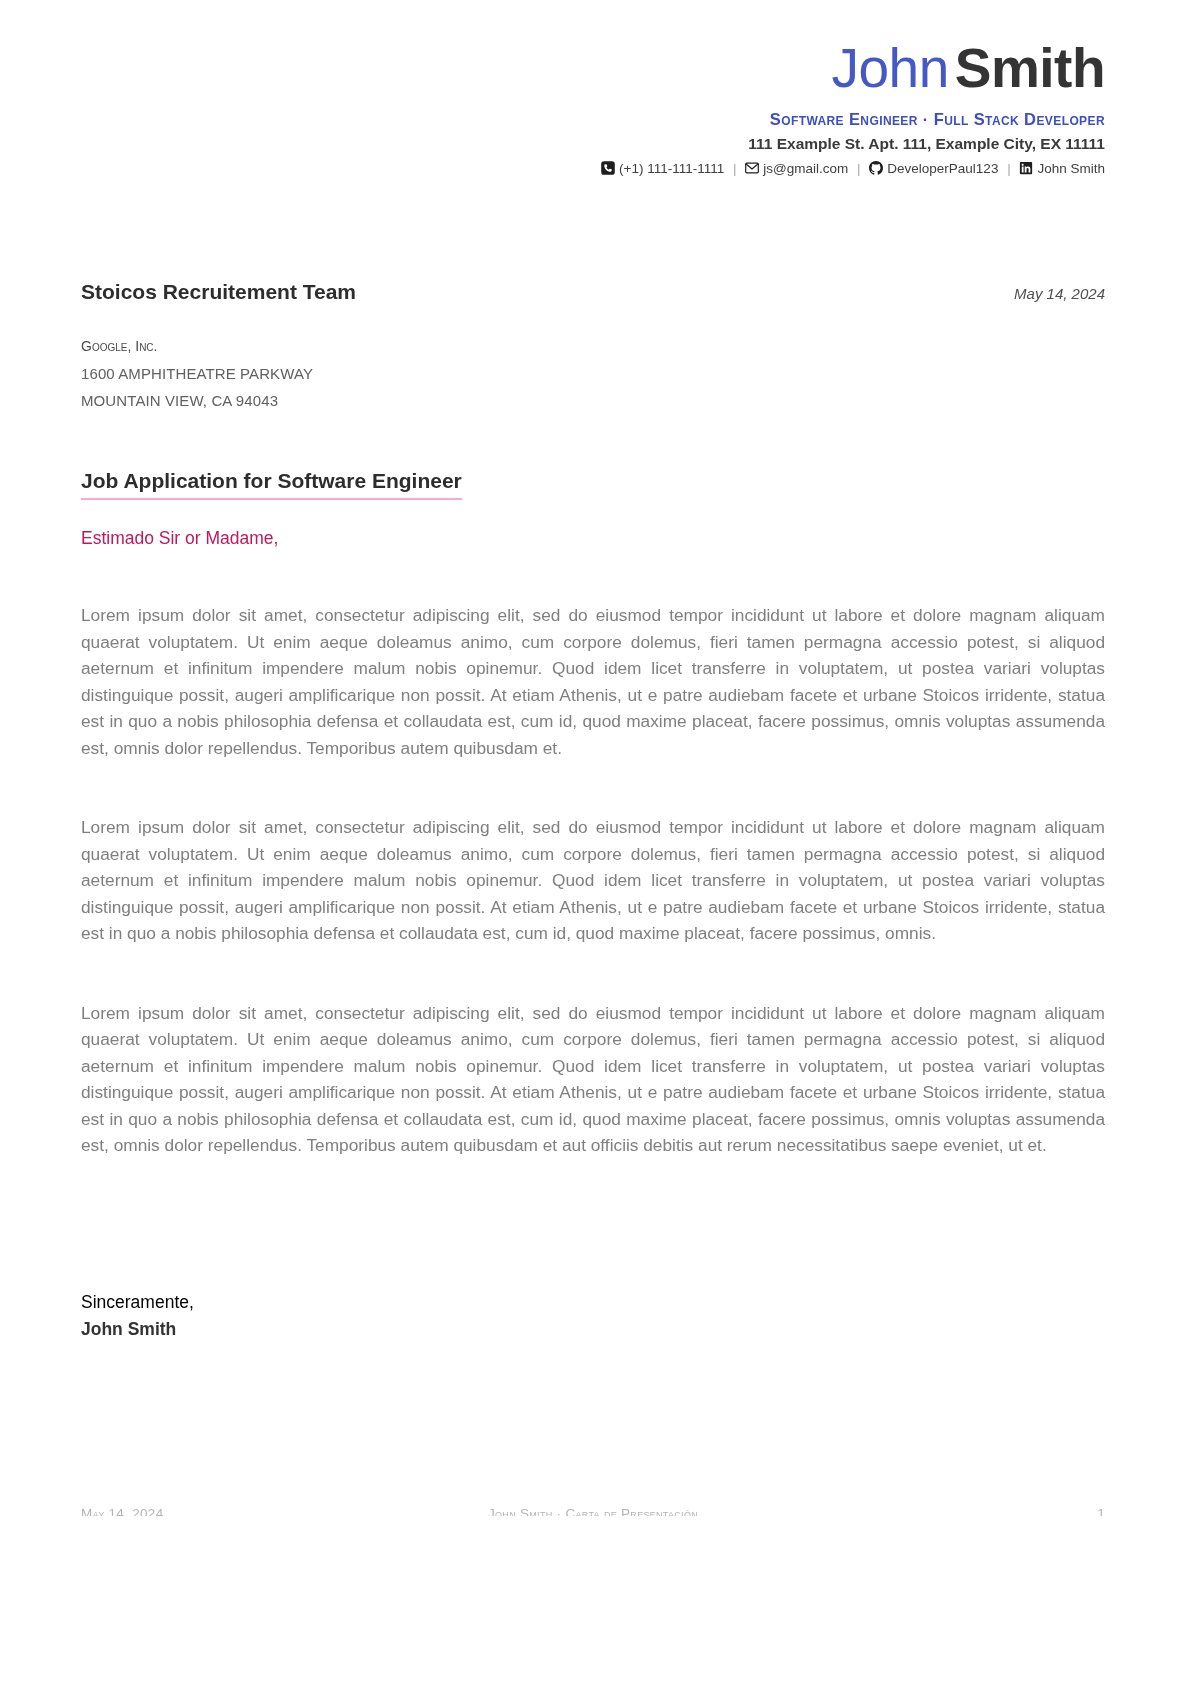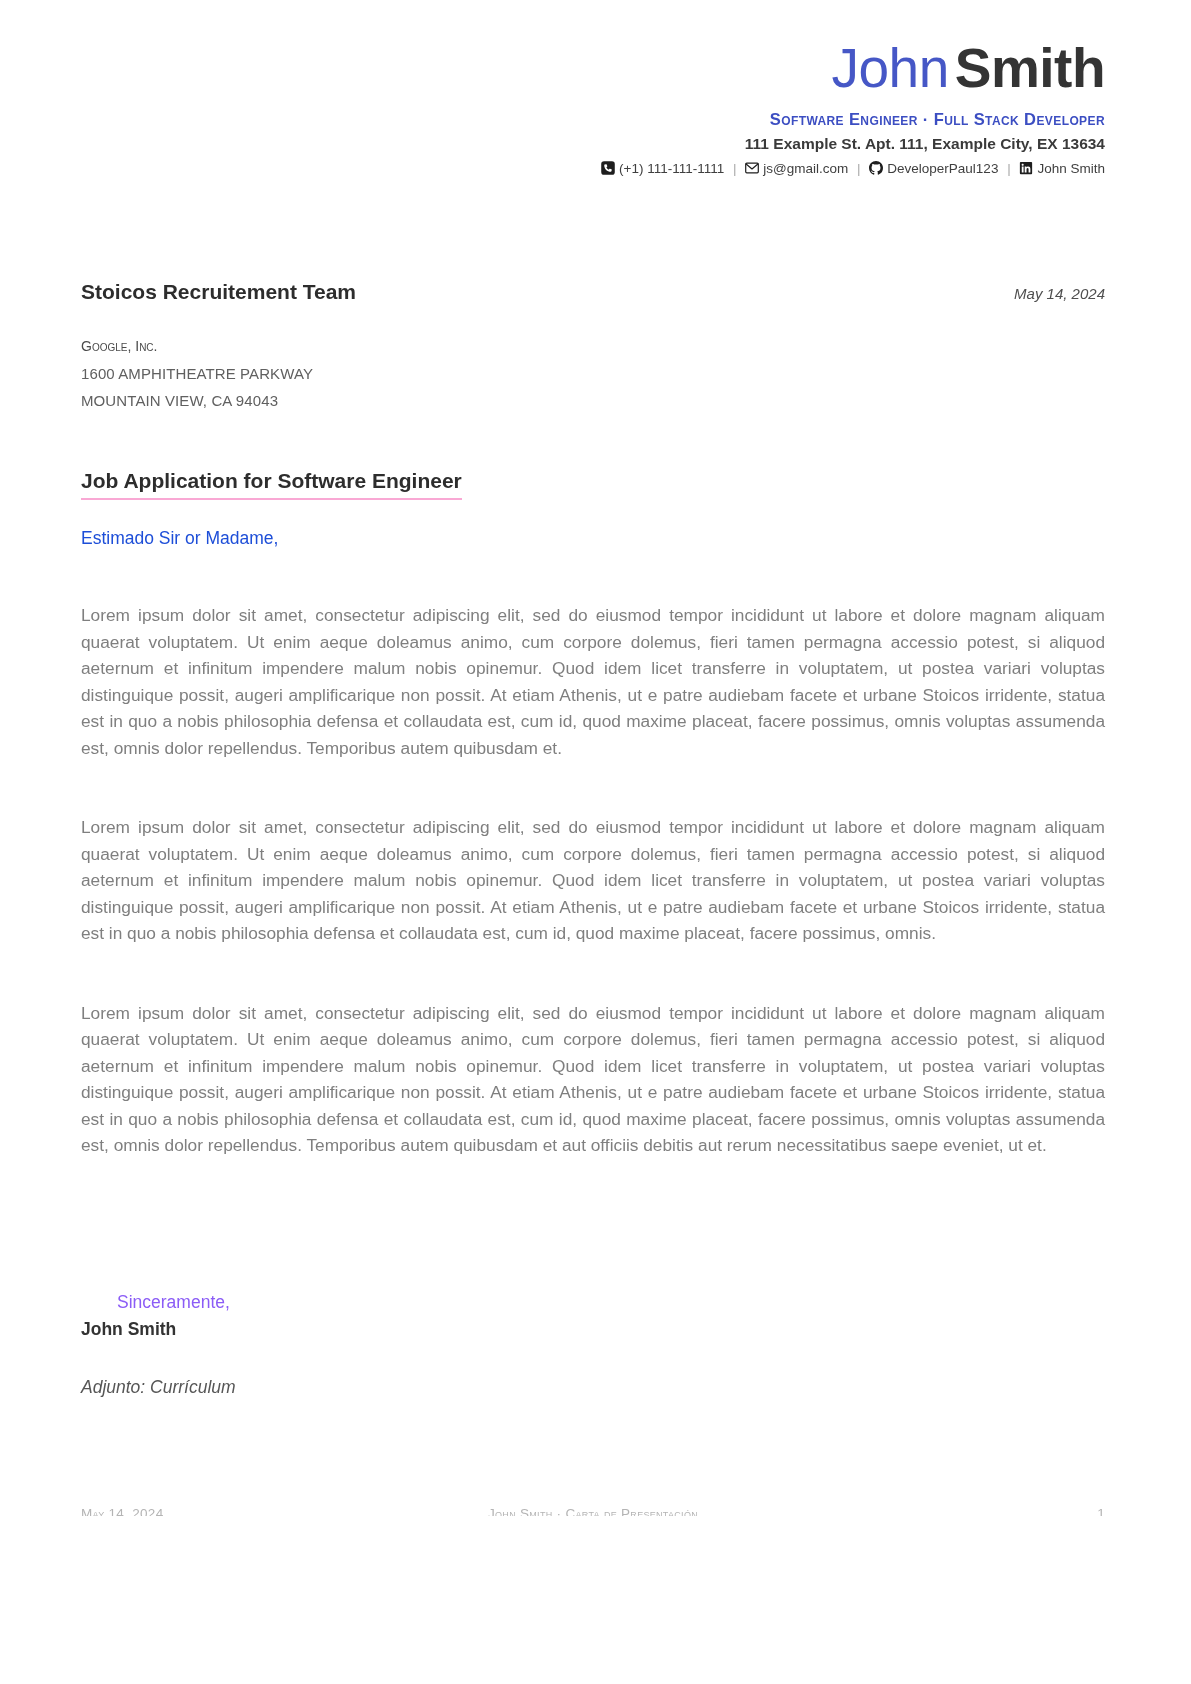--- a/index.html
+++ b/index.html
@@ -69,34 +69,34 @@
     margin-top: 55px;
     font-size: 21px;
     font-weight: 700;
     color: #2D2D2D;
     border-bottom: 2px solid #f9a8d4;
     padding-bottom: 5px;
   }
   .salutation {
     margin-top: 28px;
     font-size: 17.5px;
-    color: #1d4ed8;
+    color: #be185d;
   }
   .body-par {
     margin-top: 0;
     font-size: 17.3px;
     line-height: 26.5px;
     color: #7F7F7F;
     text-align: justify;
   }
   .body-par + .body-par { margin-top: 53px; }
   .paras { margin-top: 53px; }
 
   .closing-block { margin-top: 130px; }
-  .closing { font-size: 17.5px; color: #8b5cf6; line-height: 27px; margin-left: 36px; }
+  .closing { font-size: 17.5px; color: #000000; line-height: 27px; }
   .signature { font-size: 17.5px; font-weight: 700; color: #333333; line-height: 27px; }
   .enclosure {
     margin-top: 34px;
     font-size: 17.5px;
     font-style: italic;
     color: #565656;
   }
 
   
   .footer {
@@ -119,21 +119,21 @@
 <body>
 
 <div class="page">
   <div class="content">
 
     <div class="hdr">
       <div class="name">
         <span class="first">John</span><span class="last">Smith</span>
       </div>
       <div class="tagline">Software Engineer · Full Stack Developer</div>
-      <div class="addr">111 Example St. Apt. 111, Example City, EX 13634</div>
+      <div class="addr">111 Example St. Apt. 111, Example City, EX 11111</div>
       <div class="contact">
         <span class="item"><svg class="cicon" viewBox="0 0 512 512">
               <rect x="8" y="8" width="496" height="496" rx="104" fill="#1E1E1E"></rect>
               <path transform="translate(118,118) scale(0.54)" fill="#ffffff" d="M164.9 24.6c-7.7-18.6-28-28.5-47.4-23.2l-88 24C12.1 30.2 0 46 0 64C0 311.4 200.6 512 448 512c18 0 33.8-12.1 38.6-29.5l24-88c5.3-19.4-4.6-39.7-23.2-47.4l-96-40c-16.3-6.8-35.2-2.1-46.3 11.6L304.7 368C234.3 334.7 177.3 277.7 144 207.3L193.3 167c13.7-11.2 18.4-30 11.6-46.3l-40-96z"></path>
             </svg><span>(+1) 111-111-1111</span></span>
         <span class="sep">|</span>
         <span class="item"><svg class="cicon" viewBox="0 0 512 512">
               <rect x="26" y="78" width="460" height="356" rx="40" fill="none" stroke="#1E1E1E" stroke-width="44"></rect>
               <path d="M40 110 L256 290 L472 110" fill="none" stroke="#1E1E1E" stroke-width="44" stroke-linecap="round" stroke-linejoin="round"></path>
             </svg><span>js@gmail.com</span></span>
@@ -167,21 +167,20 @@
     <div class="paras">
       <p class="body-par">Lorem ipsum dolor sit amet, consectetur adipiscing elit, sed do eiusmod tempor incididunt ut labore et dolore magnam aliquam quaerat voluptatem. Ut enim aeque doleamus animo, cum corpore dolemus, fieri tamen permagna accessio potest, si aliquod aeternum et infinitum impendere malum nobis opinemur. Quod idem licet transferre in voluptatem, ut postea variari voluptas distinguique possit, augeri amplificarique non possit. At etiam Athenis, ut e patre audiebam facete et urbane Stoicos irridente, statua est in quo a nobis philosophia defensa et collaudata est, cum id, quod maxime placeat, facere possimus, omnis voluptas assumenda est, omnis dolor repellendus. Temporibus autem quibusdam et.</p>
       <p class="body-par">Lorem ipsum dolor sit amet, consectetur adipiscing elit, sed do eiusmod tempor incididunt ut labore et dolore magnam aliquam quaerat voluptatem. Ut enim aeque doleamus animo, cum corpore dolemus, fieri tamen permagna accessio potest, si aliquod aeternum et infinitum impendere malum nobis opinemur. Quod idem licet transferre in voluptatem, ut postea variari voluptas distinguique possit, augeri amplificarique non possit. At etiam Athenis, ut e patre audiebam facete et urbane Stoicos irridente, statua est in quo a nobis philosophia defensa et collaudata est, cum id, quod maxime placeat, facere possimus, omnis.</p>
       <p class="body-par">Lorem ipsum dolor sit amet, consectetur adipiscing elit, sed do eiusmod tempor incididunt ut labore et dolore magnam aliquam quaerat voluptatem. Ut enim aeque doleamus animo, cum corpore dolemus, fieri tamen permagna accessio potest, si aliquod aeternum et infinitum impendere malum nobis opinemur. Quod idem licet transferre in voluptatem, ut postea variari voluptas distinguique possit, augeri amplificarique non possit. At etiam Athenis, ut e patre audiebam facete et urbane Stoicos irridente, statua est in quo a nobis philosophia defensa et collaudata est, cum id, quod maxime placeat, facere possimus, omnis voluptas assumenda est, omnis dolor repellendus. Temporibus autem quibusdam et aut officiis debitis aut rerum necessitatibus saepe eveniet, ut et.</p>
     </div>
 
     <div class="closing-block">
       <div class="closing">Sinceramente,</div>
       <div class="signature">John Smith</div>
     </div>
-    <div class="enclosure">Adjunto: Currículum</div>
 
   </div>
 
   <div class="footer">
     <span class="f-left">May 14, 2024</span>
     <span class="f-center">John Smith · Carta de Presentación</span>
     <span class="f-right">1</span>
   </div>
 </div>
 

